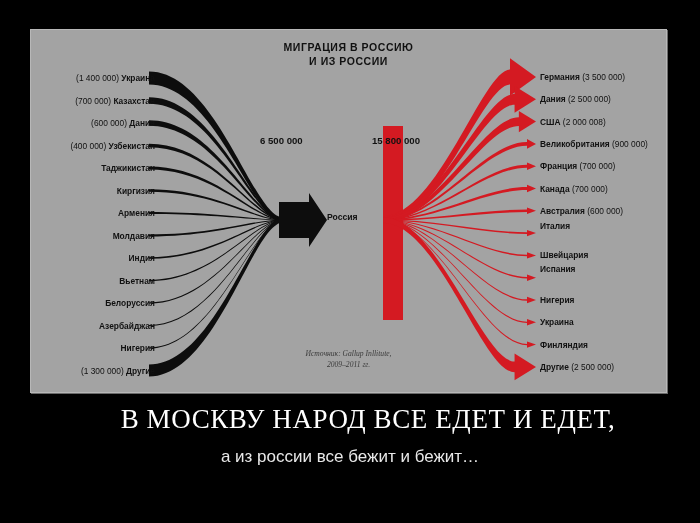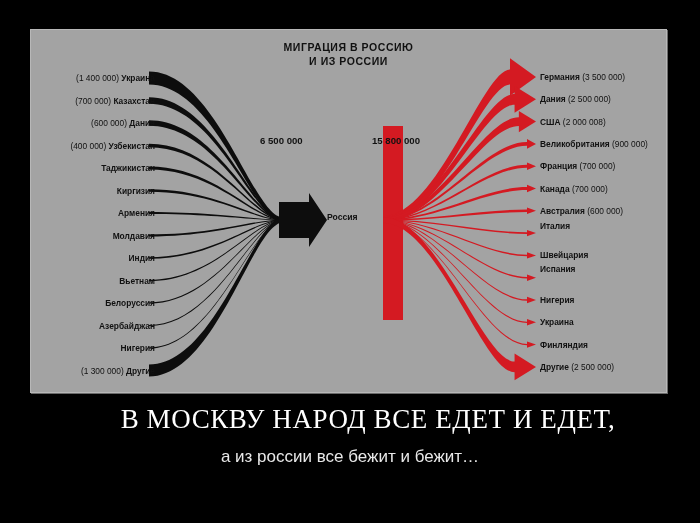--- a/index.html
+++ b/index.html
@@ -126,18 +126,22 @@
         <div class="lbl right-lbl" style="top: 265px;"><b>Нигерия</b></div>
         <div class="lbl right-lbl" style="top: 287.3px;"><b>Украина</b></div>
         <div class="lbl right-lbl" style="top: 309.6px;"><b>Финляндия</b></div>
         <div class="lbl right-lbl" style="top: 331.9px;"><b>Другие</b> <span class="num">(2 500 000)</span></div>
       </div>
 
     <div class="center-num" id="num-in">6 500 000</div>
     <div class="center-num" id="num-out">15 800 000</div>
     <div id="ru-label">Россия</div>
 
+    <div id="source">
+      <div>Источник: Gallup Inllitute,</div>
+      <div>2009–2011 гг.</div>
+    </div>
   </div>
 
   <div id="caption">В МОСКВУ НАРОД ВСЕ ЕДЕТ И ЕДЕТ,</div>
   <div id="subcaption">а из россии все бежит и бежит…</div>
 
 </div>
 
 </body></html>

